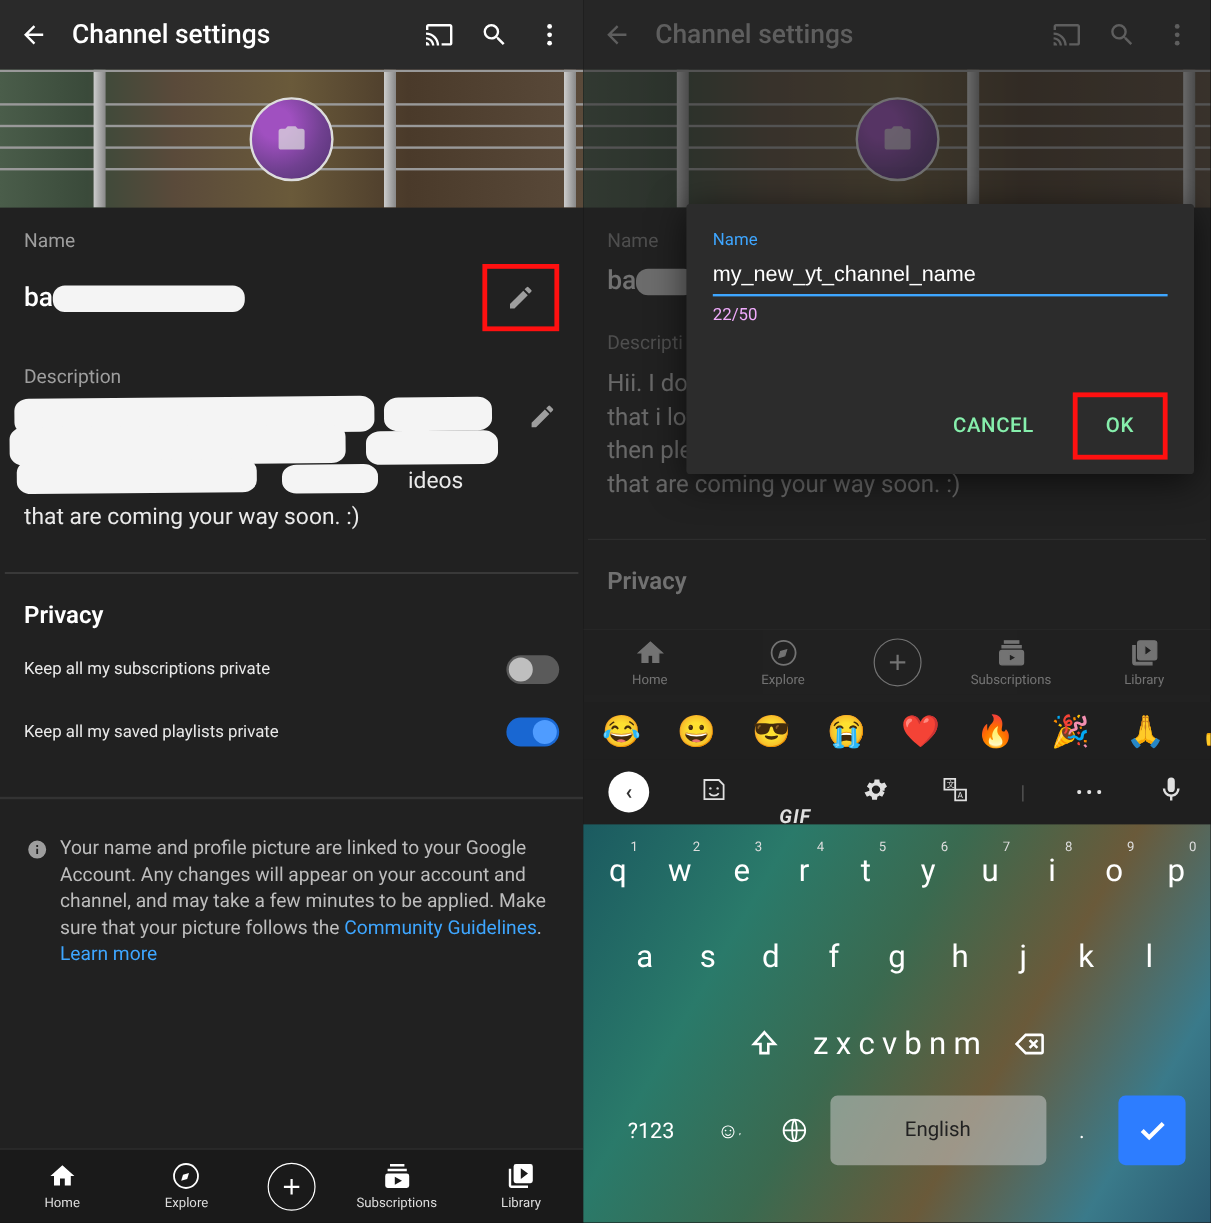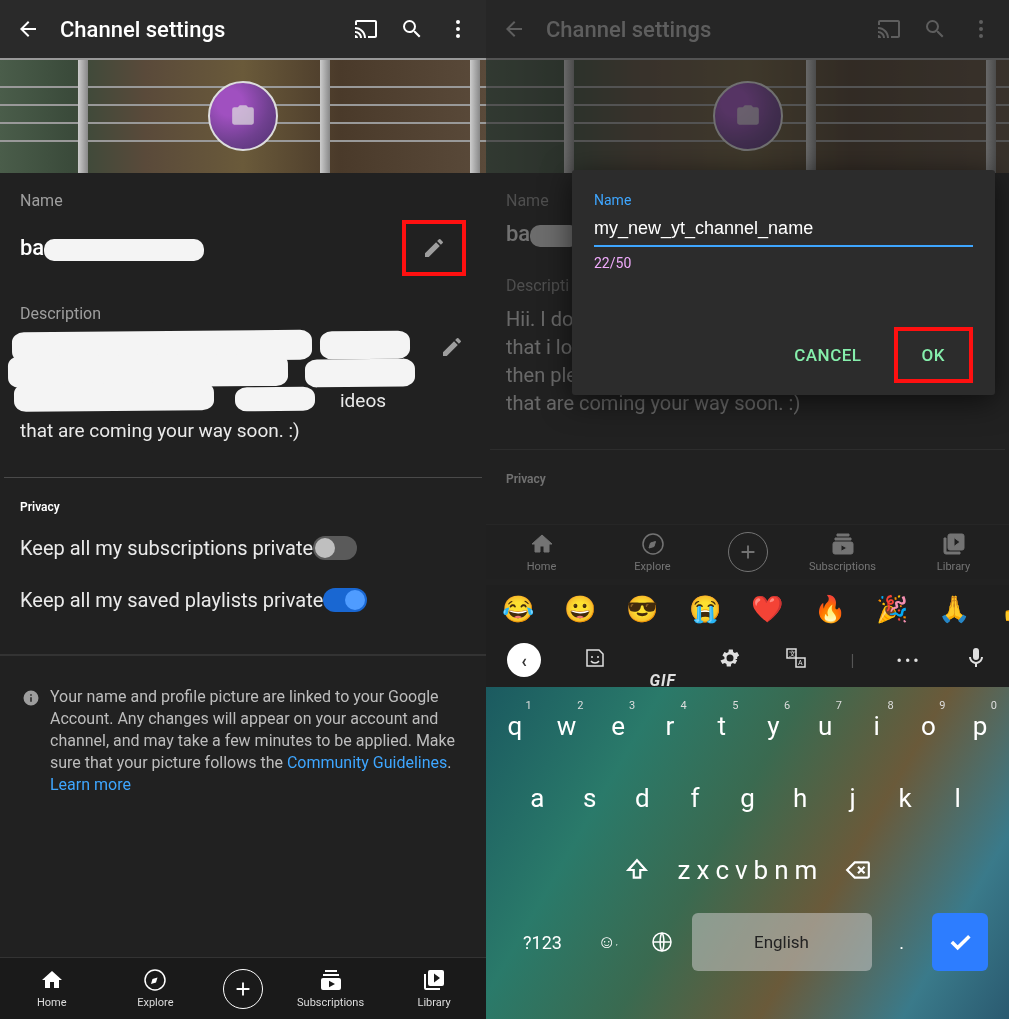--- a/index.html
+++ b/index.html
@@ -67,22 +67,22 @@
   .red-box { border:4px solid #ff1010; padding:10px 14px; display:inline-flex; }
 
   .desc-row { display:flex; align-items:flex-start; gap:10px; }
   .desc-text { flex:1; font-size:19px; line-height:28px; color:#eaeaea; position:relative; }
   .scribble {
     position:absolute; background:#f4f4f4; border-radius:12px / 10px; transform:rotate(-0.5deg);
   }
 
   .divider { height:1px; background:#4a4a4a; margin:22px 4px; }
 
-  .privacy-title { font-size:12px; font-weight:600; padding:0 28px 8px 20px; }
-  .setting-row { display:flex; align-items:center; padding:14px 20px; font-size:20px; color:#eaeaea; }
+  .privacy-title { font-size:20px; font-weight:600; padding:0 28px 8px 20px; }
+  .setting-row { display:flex; align-items:center; justify-content:space-between; padding:14px 20px; font-size:14px; color:#eaeaea; }
   .toggle {
     width:44px; height:24px; border-radius:12px; position:relative;
   }
   .toggle.off { background:#5a5a5a; }
   .toggle.off::after { content:""; position:absolute; left:2px; top:2px; width:20px; height:20px; border-radius:50%; background:#bfbfbf; }
   .toggle.on { background:#1967d2; }
   .toggle.on::after { content:""; position:absolute; right:2px; top:2px; width:20px; height:20px; border-radius:50%; background:#4f9cff; }
 
   .hr-full { height:2px; background:#333; margin-top:28px; }
 

